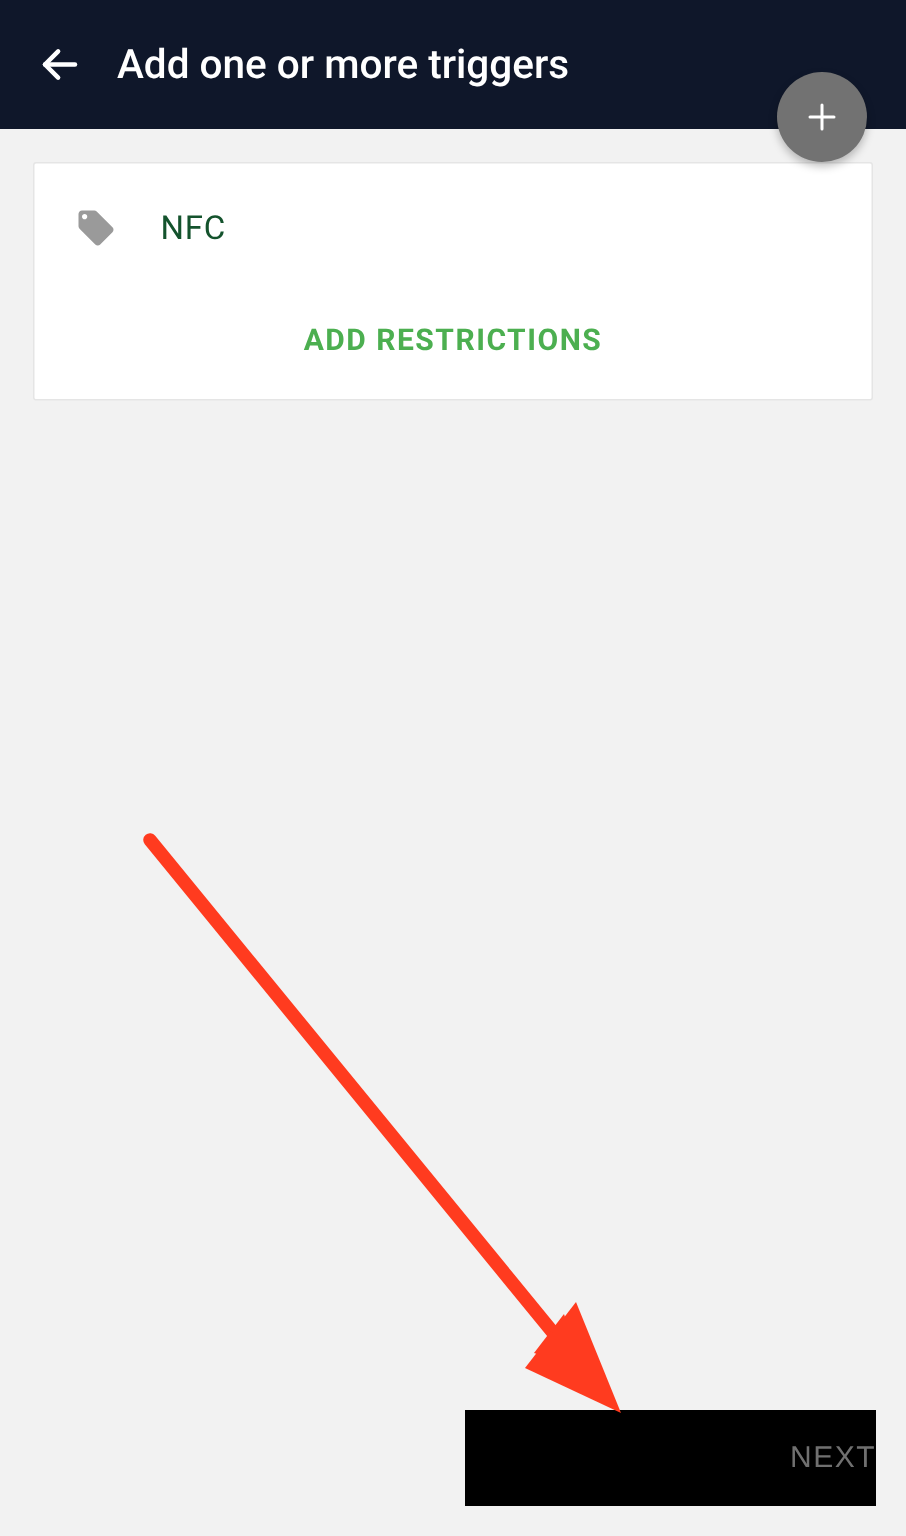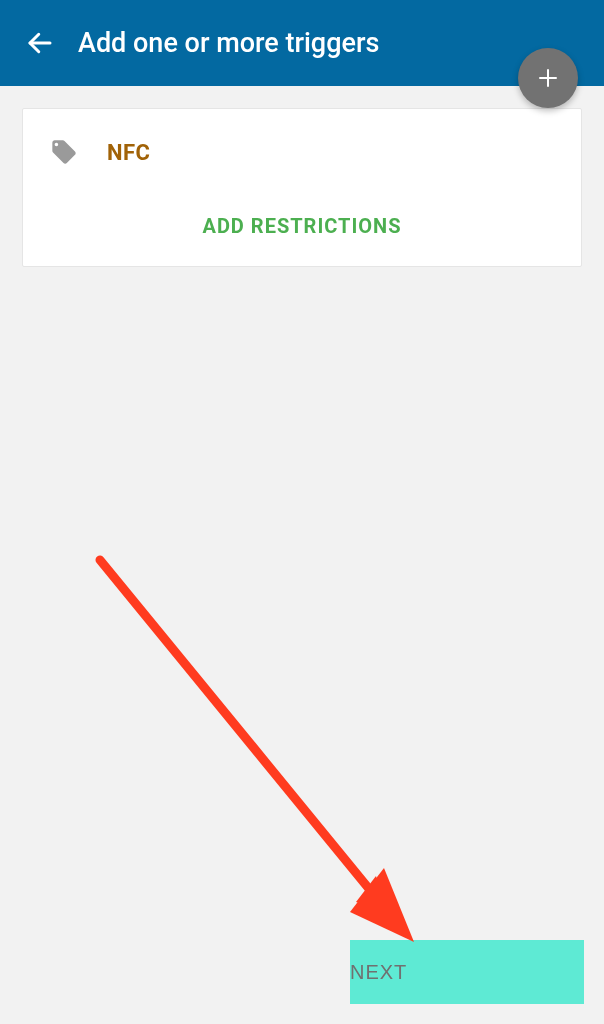--- a/index.html
+++ b/index.html
@@ -1,20 +1,20 @@
 <!DOCTYPE html>
 <html><head>
 <meta charset="utf-8">
 <style>
   * { box-sizing: border-box; margin: 0; padding: 0; }
   html, body { width: 604px; height: 1024px; overflow: hidden; font-family: Roboto, "Helvetica Neue", Arial, sans-serif; }
   body { background: #f2f2f2; position: relative; }
 
   .appbar {
-    background: #0369a1;
+    background: #0f172a;
     height: 86px;
     display: flex;
     align-items: center;
     padding: 16px 20px;
     position: relative;
   }
   .appbar .back {
     color: #fff;
     width: 40px;
     height: 40px;
@@ -64,23 +64,23 @@
     width: 30px;
     height: 30px;
     display: flex;
     align-items: center;
     justify-content: center;
     color: #9a9a9a;
     margin-right: 28px;
     margin-left: 6px;
   }
   .trigger-row .label {
-    color: #a16207;
+    color: #14532d;
     font-size: 22px;
-    font-weight: 700;
+    font-weight: 400;
     letter-spacing: 0.5px;
   }
 
   .restrictions {
     text-align: center;
     padding: 14px 0 22px 0;
   }
   .restrictions .btn {
     display: inline-block;
     color: #4caf50;
@@ -88,26 +88,26 @@
     font-weight: 700;
     letter-spacing: 1px;
     cursor: pointer;
     margin-top: 15px;
   }
 
   .next-btn {
     position: absolute;
     right: 20px;
     bottom: 20px;
-    width: 234px;
+    width: 274px;
     height: 64px;
-    background: #5eead4;
+    background: #000000;
     display: flex;
     align-items: center;
-    justify-content: flex-start;
+    justify-content: flex-end;
     color: #707070;
     font-size: 20px;
     font-weight: 500;
     letter-spacing: 1px;
     cursor: pointer;
     border: none;
   }
 
   
   .arrow-overlay {

